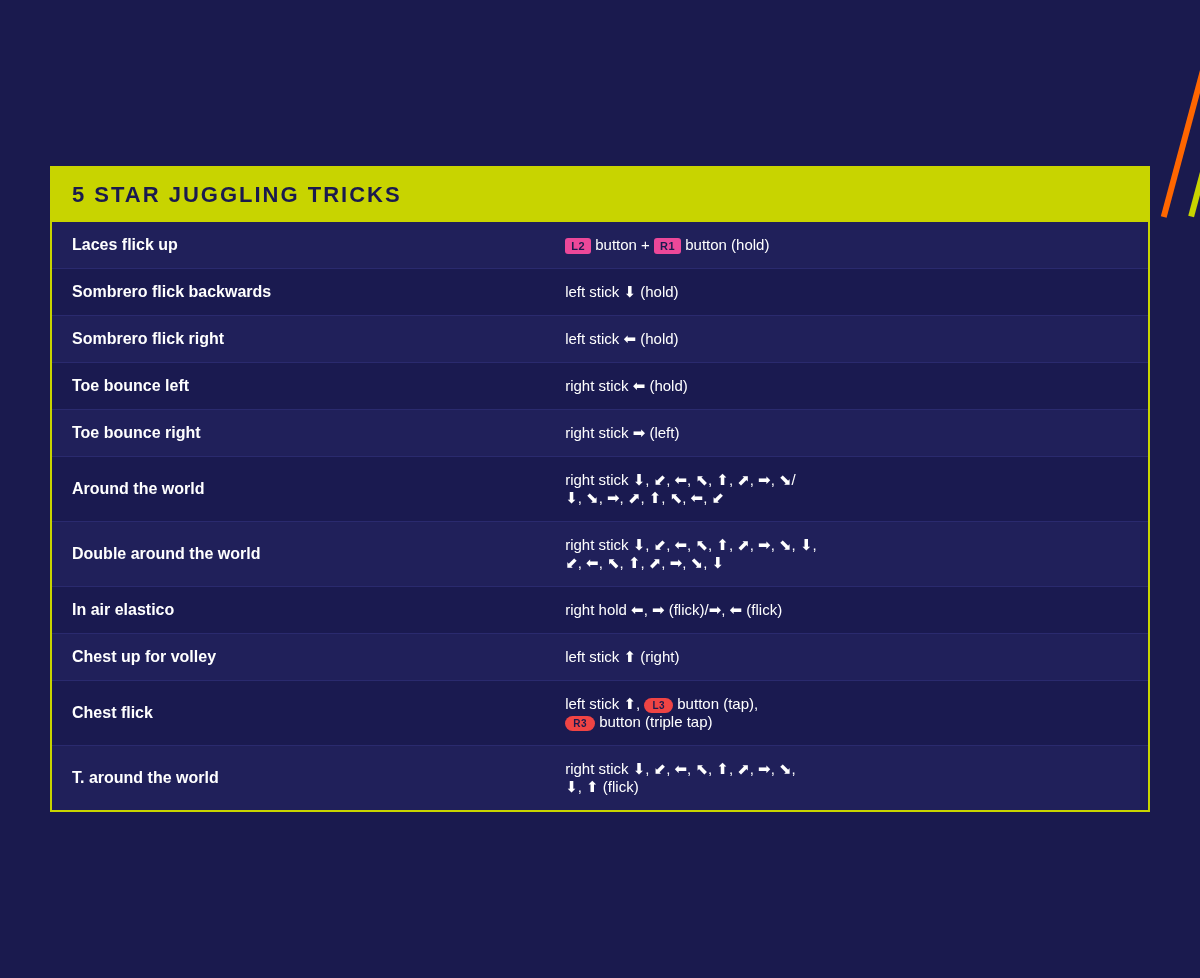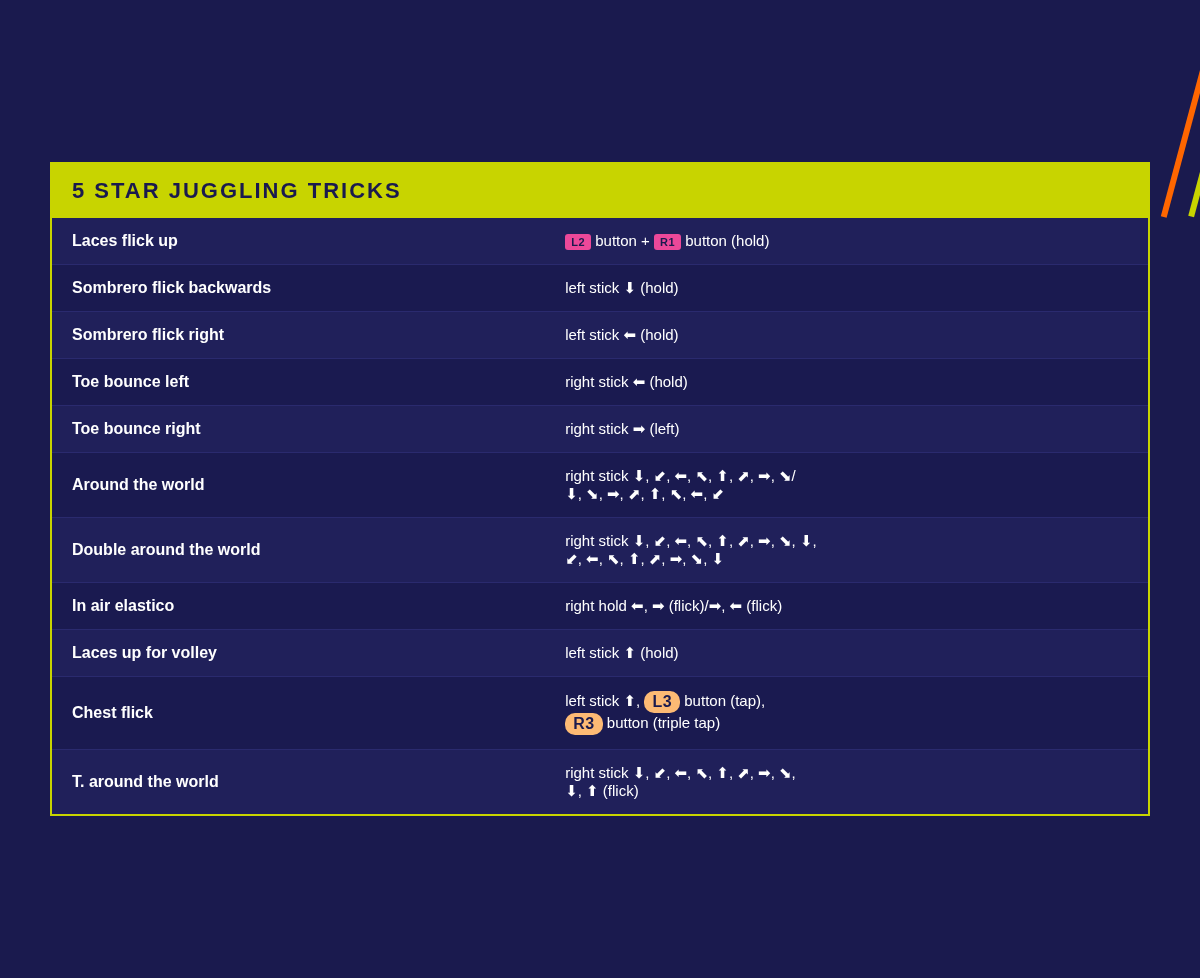--- a/index.html
+++ b/index.html
@@ -112,24 +112,24 @@
       font-weight: 900;
       font-size: 11px;
       padding: 2px 6px;
       border-radius: 3px;
       letter-spacing: 0.5px;
       vertical-align: middle;
     }
 
     .btn-badge-oval {
       display: inline-block;
-      background: #fdba74;
+      background: #ef4444;
       color: #1a1a4e;
       font-weight: 900;
-      font-size: 16px;
+      font-size: 10px;
       padding: 2px 8px;
       border-radius: 10px;
       letter-spacing: 0.5px;
       vertical-align: middle;
       text-align: center;
     }
   </style>
 </head>
 <body>
 
@@ -167,22 +167,22 @@
         </tr>
         <tr>
           <td>Double around the world</td>
           <td>right stick ⬇, ⬋, ⬅, ⬉, ⬆, ⬈, ➡, ⬊, ⬇,<br>⬋, ⬅, ⬉, ⬆, ⬈, ➡, ⬊, ⬇</td>
         </tr>
         <tr>
           <td>In air elastico</td>
           <td>right hold ⬅, ➡ (flick)/➡, ⬅ (flick)</td>
         </tr>
         <tr>
-          <td>Laces up for volley</td>
-          <td>left stick ⬆ (hold)</td>
+          <td>Chest up for volley</td>
+          <td>left stick ⬆ (right)</td>
         </tr>
         <tr>
           <td>Chest flick</td>
           <td>left stick ⬆, <span class="btn-badge-oval">L3</span> button (tap),<br><span class="btn-badge-oval">R3</span> button (triple tap)</td>
         </tr>
         <tr>
           <td>T. around the world</td>
           <td>right stick ⬇, ⬋, ⬅, ⬉, ⬆, ⬈, ➡, ⬊,<br>⬇, ⬆ (flick)</td>
         </tr>
       </tbody>

